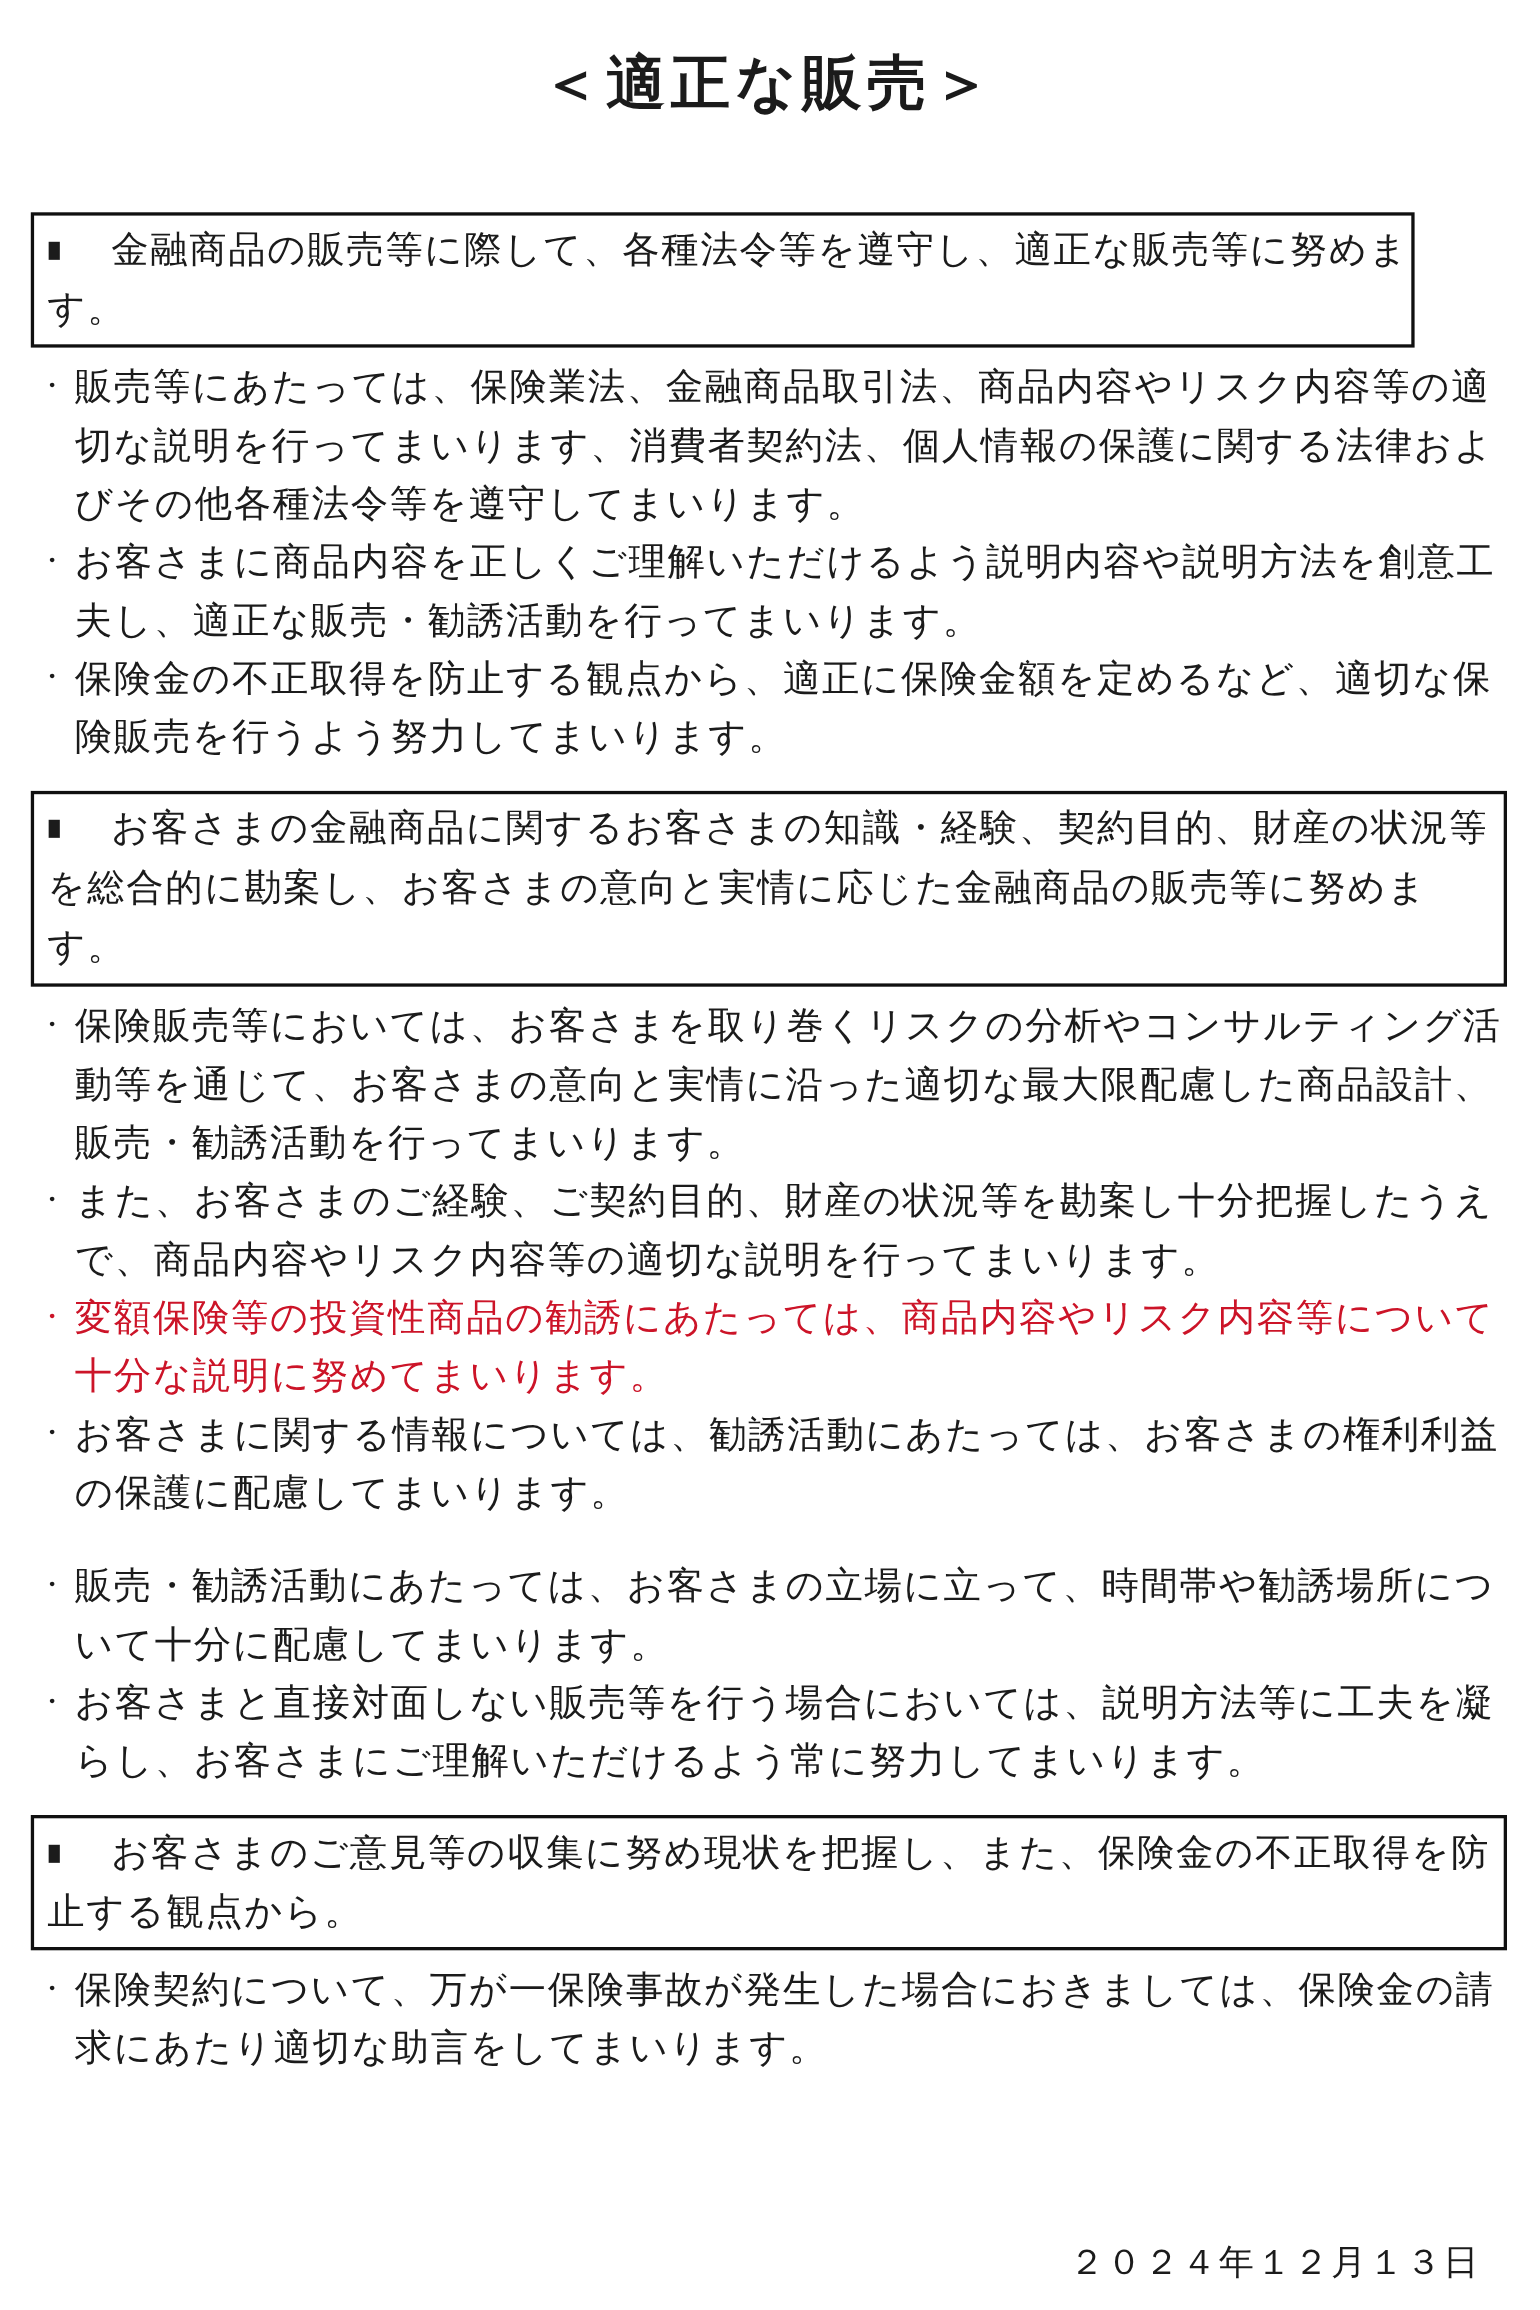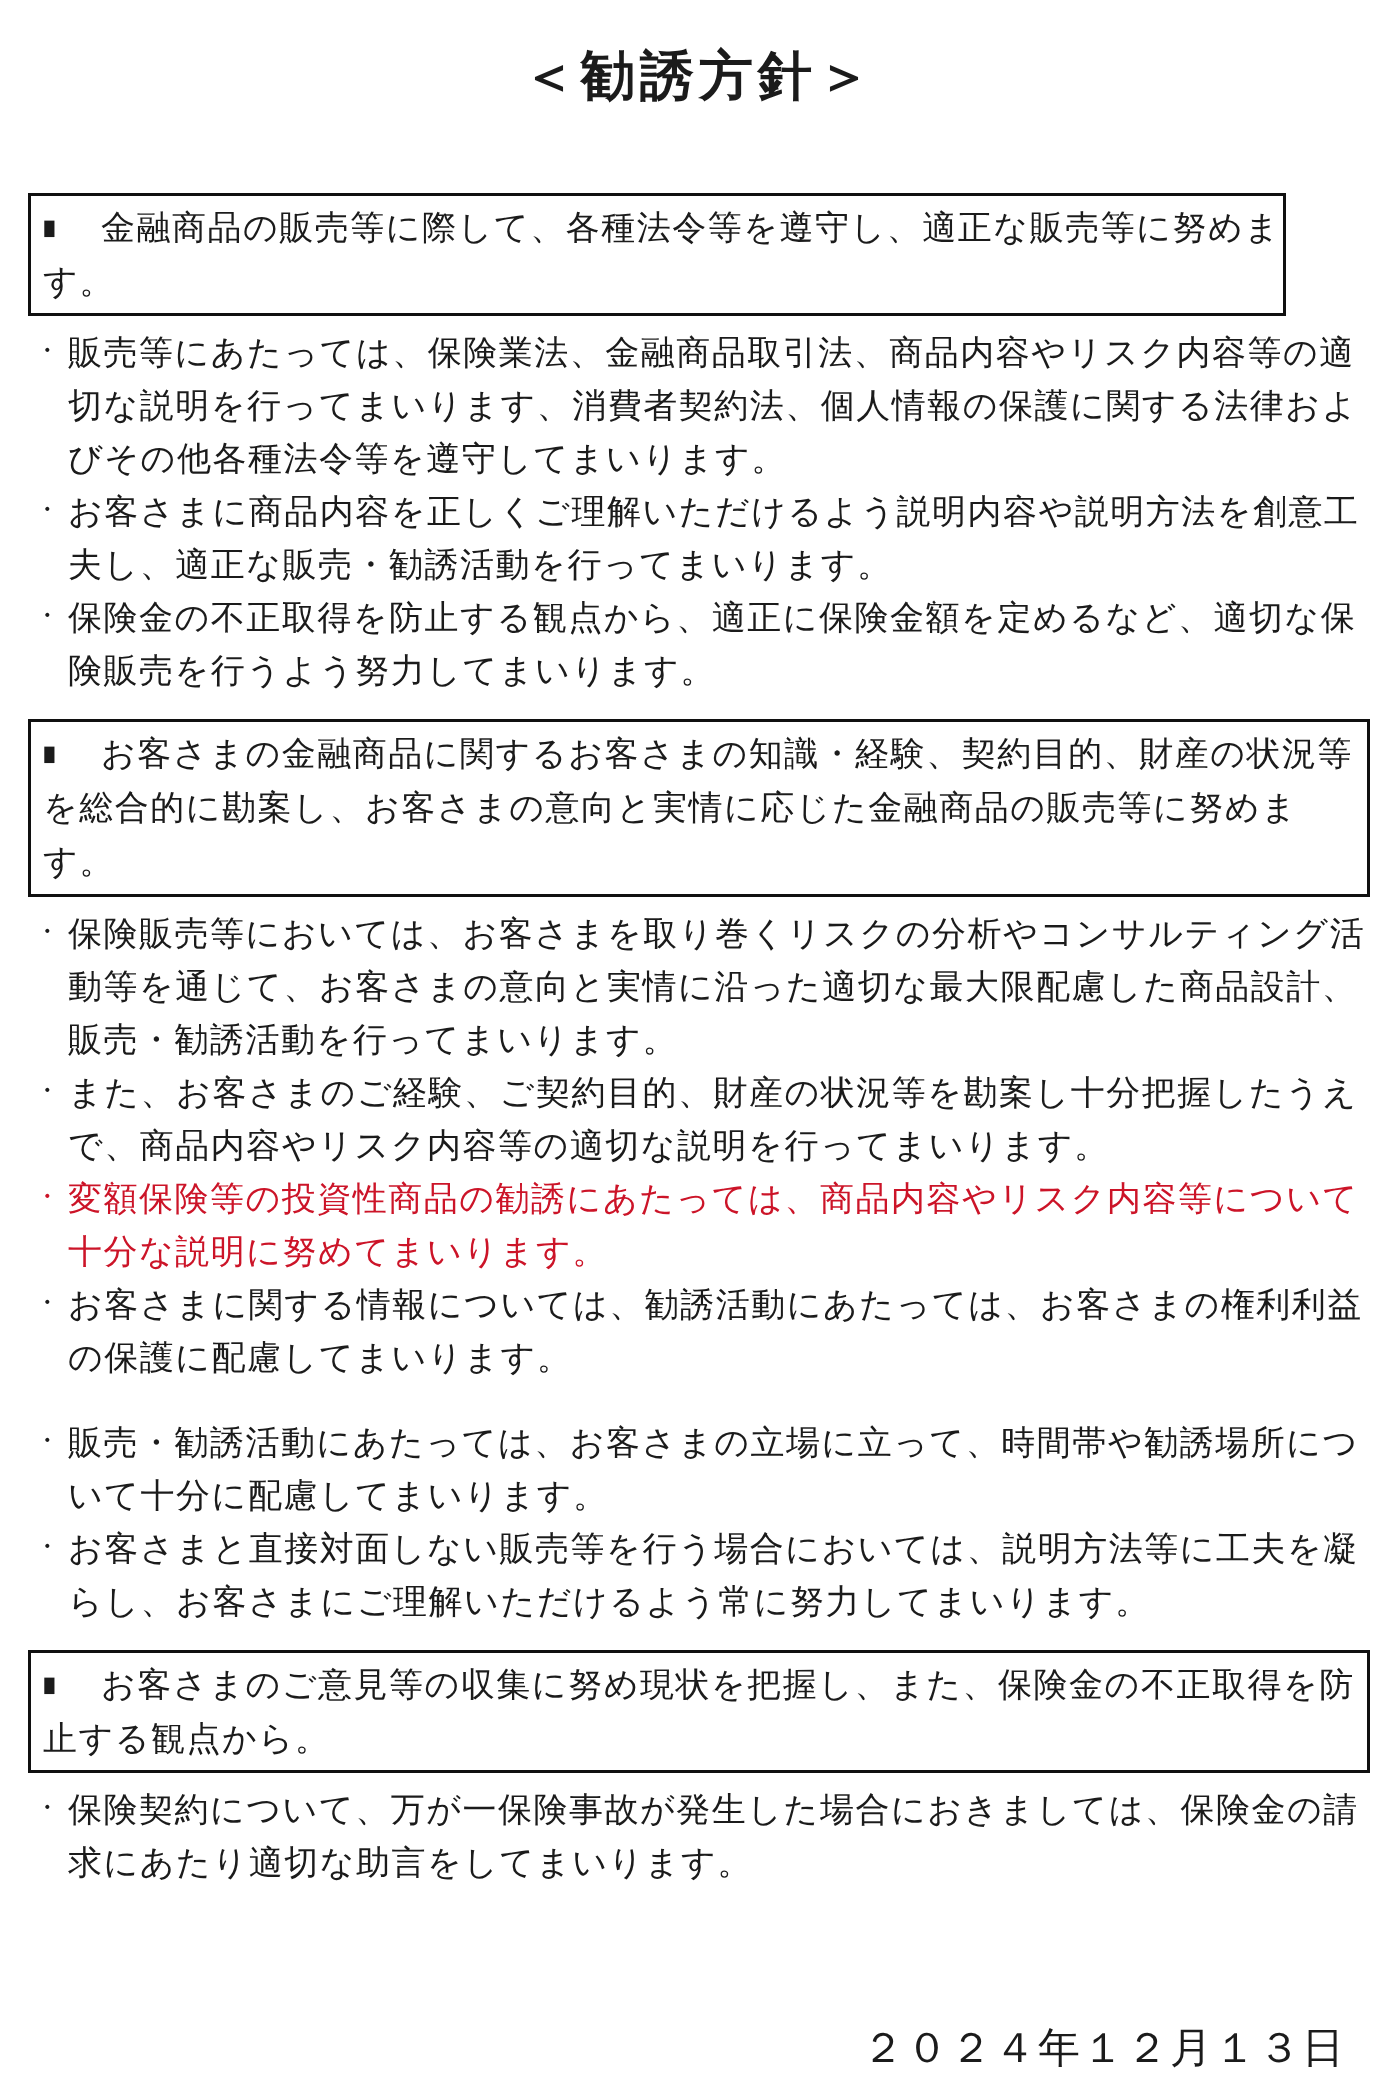--- a/index.html
+++ b/index.html
@@ -56,32 +56,32 @@
     flex: 0 0 34px;
     font-size: 26px;
     padding-top: 5px;
   }
   .item .item-text { flex: 1; }
   .item.emphasis { color: var(--emphasis-red, #cc1428); }
   .footer {
     position: absolute;
     right: 54px;
     bottom: 16px;
-    font-size: 42px;
+    font-size: 32px;
     letter-spacing: 2px;
     line-height: 1.68;
     text-align: left;
   }
 </style>
 </head>
 <body style="background: rgb(255, 255, 255);">
 
 <div class="page">
 
-  <div class="doc-title">＜勧誘方針＞</div>
+  <div class="doc-title">＜適正な販売＞</div>
 
   <div class="section">
     <div class="heading-box first">
       <span class="sq-marker">■</span><span>金融商品の販売等に際して、各種法令等を遵守し、適正な販売等に努めます。</span>
     </div>
     <div class="items">
       <div class="item">
         <span class="dot-marker">・</span>
         <span class="item-text">販売等にあたっては、保険業法、金融商品取引法、商品内容やリスク内容等の適切な説明を行ってまいります、消費者契約法、個人情報の保護に関する法律およびその他各種法令等を遵守してまいります。</span>
       </div>

